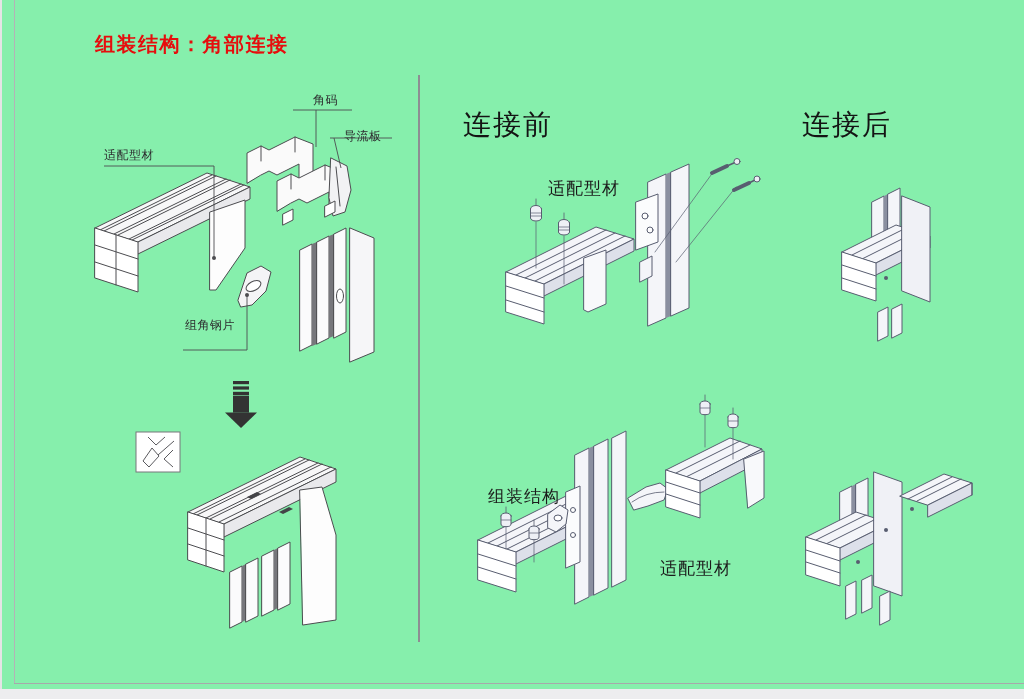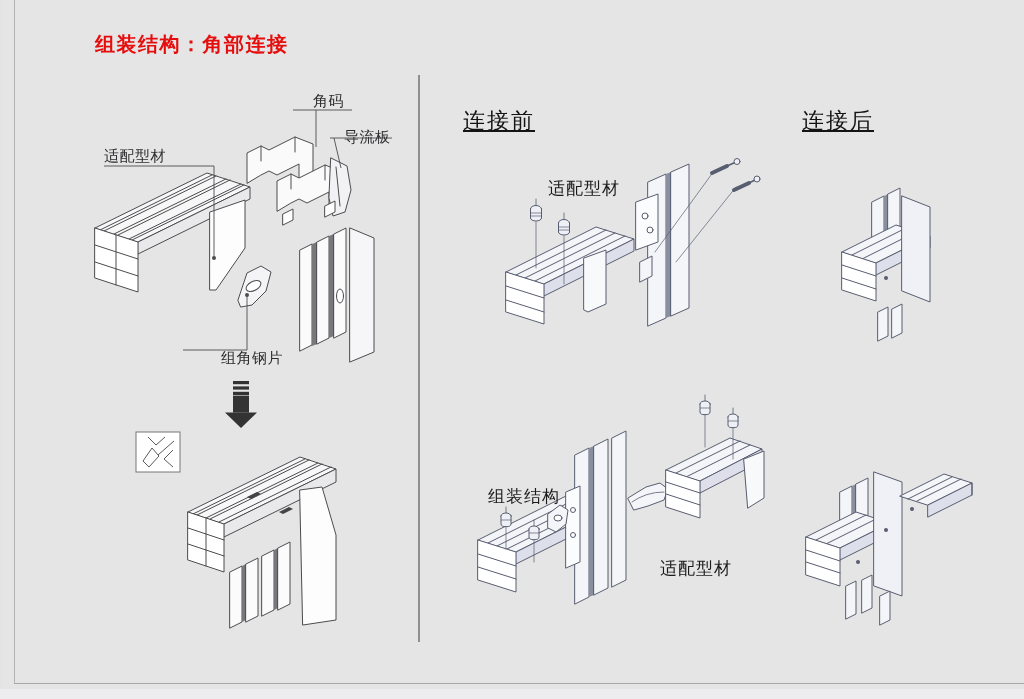--- a/index.html
+++ b/index.html
@@ -1,31 +1,31 @@
 <!DOCTYPE html>
 <html><head>
 <meta charset="utf-8">
 <style>
   html,body{margin:0;padding:0;background:#fff;}
-  #stage{position:relative;width:1024px;height:699px;background:#e5e5e5;overflow:hidden;
+  #stage{position:relative;width:1024px;height:699px;background:#86efac;overflow:hidden;
          font-family:"Liberation Sans",sans-serif;}
   
   .edge-left-strip{position:absolute;left:0;top:0;width:2px;height:699px;background:#e4e4e6;}
   .frame-left-line{position:absolute;left:14px;top:0;width:1px;height:684px;background:#b3b3b6;}
   .frame-bottom-line{position:absolute;left:14px;top:683px;width:1010px;height:1px;background:#a8a8ab;}
   .page-bottom-strip{position:absolute;left:0;top:689px;width:1024px;height:10px;background:#ededef;}
   
   .page-title{position:absolute;left:95px;top:31px;font-size:20px;font-weight:bold;
               color:#e60d0d;letter-spacing:1.5px;white-space:nowrap;}
   
   .panel-divider{position:absolute;left:418px;top:75px;width:2px;height:567px;background:#8e8e93;}
   
-  .lbl-left{position:absolute;font-size:15px;color:#2d2d2f;white-space:nowrap;letter-spacing:0.5px;}
-  .hdr-right{position:absolute;font-family:"Liberation Serif",serif;font-size:22px;color:#141414;
-             letter-spacing:2px;white-space:nowrap;text-decoration:underline;}
+  .lbl-left{position:absolute;font-size:12px;color:#2d2d2f;white-space:nowrap;letter-spacing:0.5px;}
+  .hdr-right{position:absolute;font-family:"Liberation Serif",serif;font-size:28px;color:#141414;
+             letter-spacing:2px;white-space:nowrap;}
   .lbl-right{position:absolute;font-family:"Liberation Serif",serif;font-size:17px;color:#1b1b1b;
              white-space:nowrap;letter-spacing:1px;}
   svg.art{position:absolute;left:0;top:0;}
 </style>
 </head>
 <body>
 
 <div id="stage">
 
   <div class="edge-left-strip"></div>
@@ -265,21 +265,21 @@
       <polygon points="928,505 972,483 972,495 928,517" fill="#dde0ea"></polygon>
       <line x1="972" y1="483" x2="972" y2="495"></line>
       <circle cx="912" cy="509" r="2" fill="#585d70" stroke="none"></circle>
       <circle cx="858" cy="562" r="2" fill="#585d70" stroke="none"></circle>
     </g>
   </svg>
 
   <div class="lbl-left" style="left:104px;top:147px;">适配型材</div>
   <div class="lbl-left" style="left:313px;top:92px;">角码</div>
   <div class="lbl-left" style="left:344px;top:128px;">导流板</div>
-  <div class="lbl-left" style="left:185px;top:349px;margin-left:36px;">组角钢片</div>
+  <div class="lbl-left" style="left:185px;top:317px;">组角钢片</div>
 
   <div class="hdr-right" style="left:463px;top:106px;">连接前</div>
   <div class="hdr-right" style="left:802px;top:106px;">连接后</div>
 
   <div class="lbl-right" style="left:548px;top:177px;">适配型材</div>
   <div class="lbl-right" style="left:488px;top:485px;">组装结构</div>
   <div class="lbl-right" style="left:660px;top:557px;">适配型材</div>
 
 </div>
 

